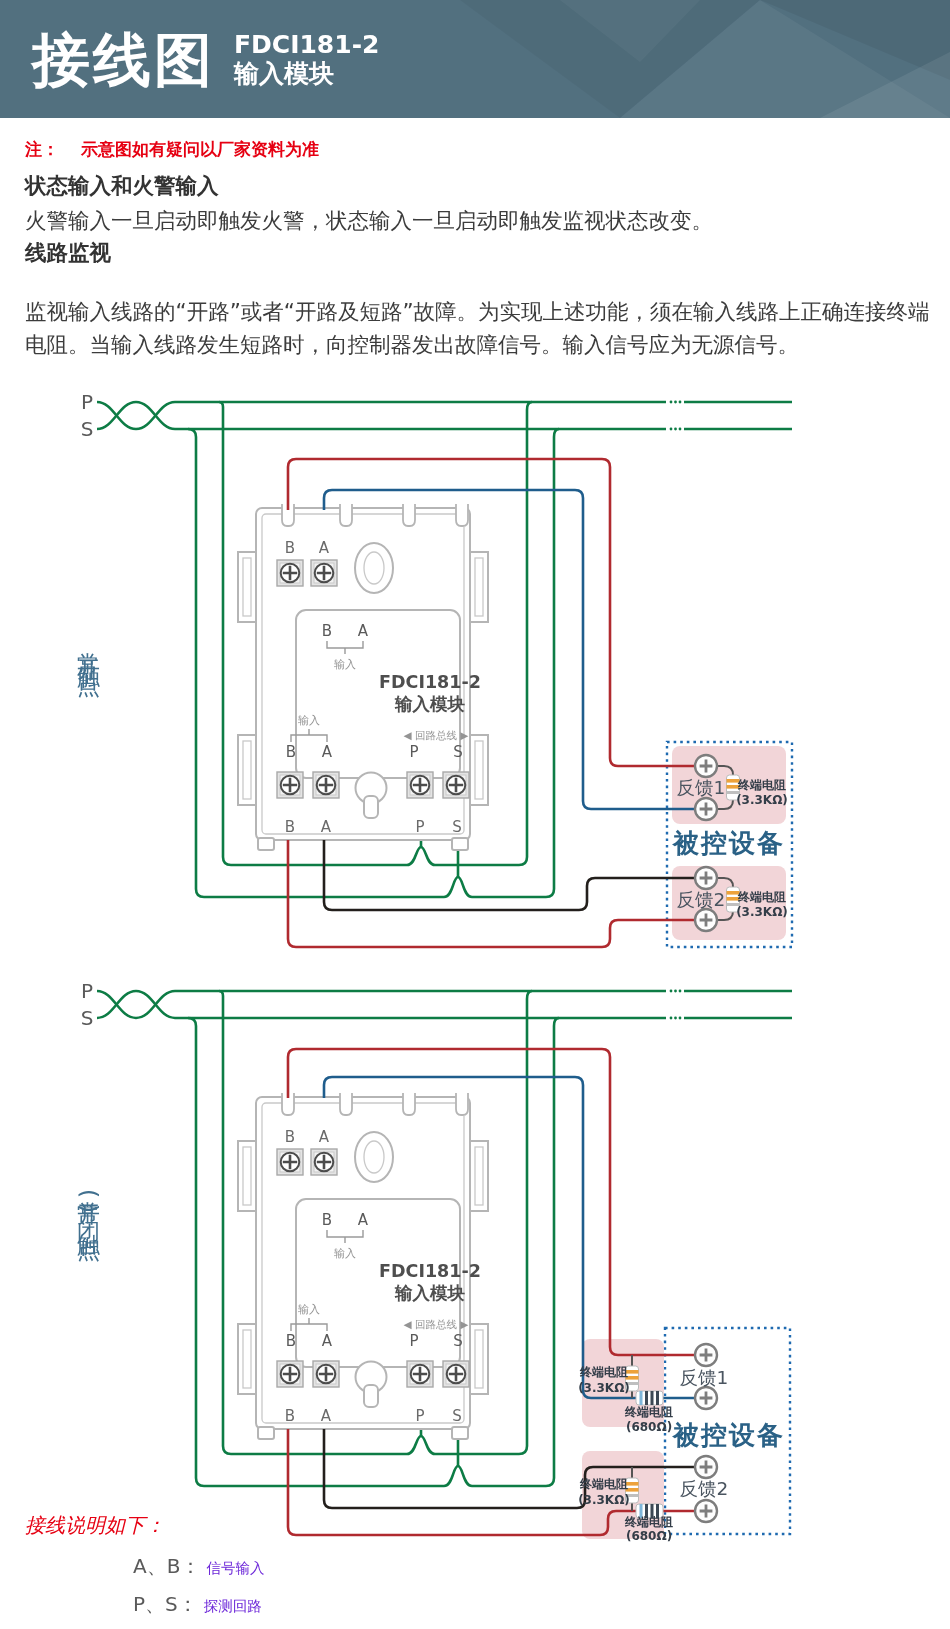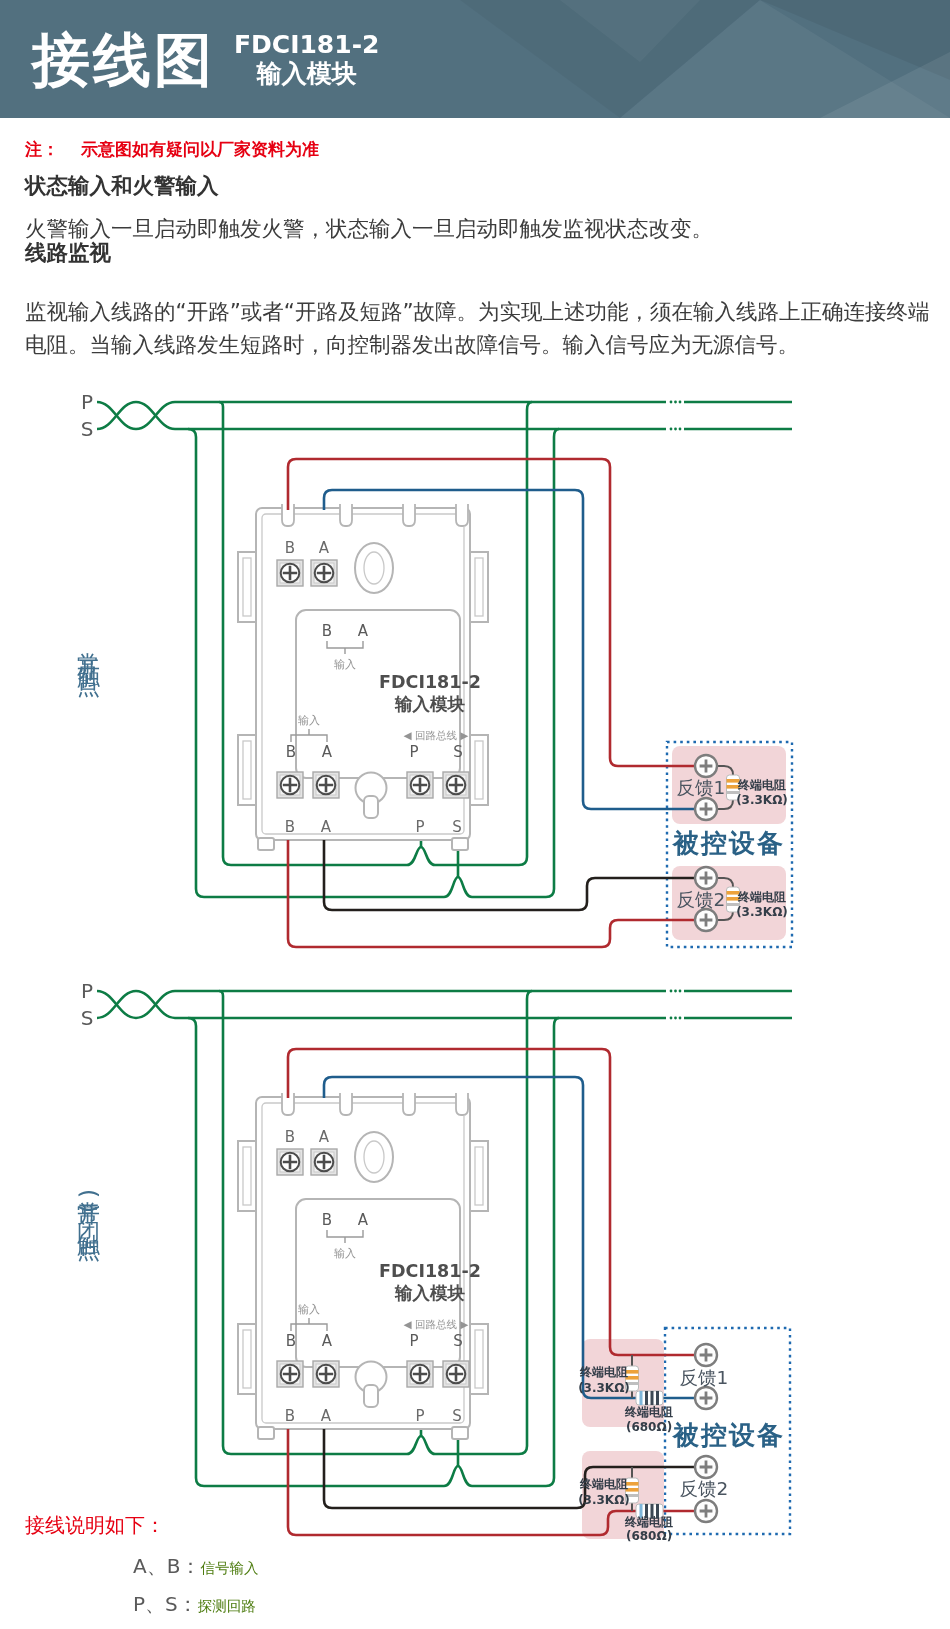--- a/index.html
+++ b/index.html
@@ -1,18 +1,18 @@
 <!DOCTYPE html>
 <html><head>
 <meta charset="utf-8">
 <style>
   html,body{margin:0;padding:0;}
   body{width:950px;height:1629px;position:relative;background:#fff;overflow:hidden;
        font-family:"DejaVu Sans","Liberation Sans",sans-serif;}
-  #hdr{position:absolute;left:0;top:0;width:950px;height:118px;text-align:center;}
+  #hdr{position:absolute;left:0;top:0;width:950px;height:118px;}
   #hdr svg{position:absolute;left:0;top:0;}
   #hdr .ttl{position:absolute;left:32px;top:22px;font-size:58px;font-weight:bold;color:#fff;letter-spacing:3px;}
   #hdr .mdl{position:absolute;left:234px;top:30px;font-size:25px;font-weight:bold;color:#fff;line-height:29px;}
   .note{position:absolute;left:25px;top:138px;font-size:17px;color:#e60012;font-weight:bold;}
   .note .gap{display:inline-block;width:22px;}
   .h1{position:absolute;left:25px;font-size:21.5px;font-weight:bold;color:#333;}
   .p1{position:absolute;left:25px;width:905px;font-size:21.5px;color:#3c3c3c;line-height:33px;}
   .vlabel{position:absolute;writing-mode:vertical-rl;font-size:23px;color:#41708f;letter-spacing:7px;}
   #diag{position:absolute;left:0;top:0;}
   svg text{font-family:"DejaVu Sans","Liberation Sans",sans-serif;}
@@ -27,23 +27,23 @@
   .dev{fill:#2a6186;font-size:26px;font-weight:bold;text-anchor:middle;letter-spacing:2px;}
   .mo{fill:#fff;stroke:#b5b5b5;stroke-width:2;}
   .mi{fill:none;stroke:#c9c9c9;stroke-width:1.3;}
   .g{fill:none;stroke:#0d7c45;stroke-width:2.6;}
   .r{fill:none;stroke:#b02a2f;stroke-width:2.6;}
   .b{fill:none;stroke:#1f5d8c;stroke-width:2.6;}
   .k{fill:none;stroke:#231f1c;stroke-width:2.6;}
   .stub{fill:none;stroke:#555;stroke-width:2;}
   .pink{fill:#f2d5d8;}
   .dash{fill:none;stroke:#1e6ab0;stroke-width:2.4;stroke-dasharray:2.6 4;}
-  .legend{position:absolute;left:25px;top:1512px;font-size:20px;color:#e60012;}
+  .legend{position:absolute;left:25px;top:1512px;font-size:20px;color:#e60012;font-style:italic;}
   .litem{position:absolute;left:133px;color:#5a5a5a;font-size:20px;}
-  .litem .desc{font-size:14.5px;color:#4d7c0f;}
+  .litem .desc{font-size:14.5px;color:#6d28d9;margin-left:6px;}
 </style>
 </head>
 <body>
 
 <svg id="diag" width="950" height="1629" viewBox="0 0 950 1629">
   <defs>
 
     <g id="screw">
       <rect width="26" height="26" fill="#e4e4e4" stroke="#a9a9a9" stroke-width="1.4"></rect>
       <rect x="3" y="3" width="20" height="20" fill="#f2f2f2" stroke="#c9c9c9" stroke-width="1"></rect>
@@ -241,21 +241,21 @@
   </svg>
   <div class="ttl">接线图</div>
   <div class="mdl">
     <div>FDCI181-2</div>
     <div>输入模块</div>
   </div>
 </div>
 
 <div class="note"><span>注：</span><span class="gap"></span><span>示意图如有疑问以厂家资料为准</span></div>
 <div class="h1" style="top:171px;">状态输入和火警输入</div>
-<div class="p1" style="top:212px;">火警输入一旦启动即触发火警，状态输入一旦启动即触发监视状态改变。</div>
+<div class="p1" style="top:204px;">火警输入一旦启动即触发火警，状态输入一旦启动即触发监视状态改变。</div>
 <div class="h1" style="top:238px;text-align:right;">线路监视</div>
 <div class="p1" style="top:271px;margin-top:24px;">监视输入线路的“开路”或者“开路及短路”故障。为实现上述功能，须在输入线路上正确连接终端电阻。当输入线路发生短路时，向控制器发出故障信号。输入信号应为无源信号。</div>
 
 <div class="vlabel" style="left:74px;top:634px;">常开触点</div>
 <div class="vlabel" style="left:74px;top:1183px;letter-spacing:3px;">常开(闭)触点</div>
 
 <div class="legend">接线说明如下：</div>
 <div class="litem" style="top:1553px;"><span>A、B：</span><span class="desc">信号输入</span></div>
 <div class="litem" style="top:1591px;"><span>P、S：</span><span class="desc">探测回路</span></div>
 

